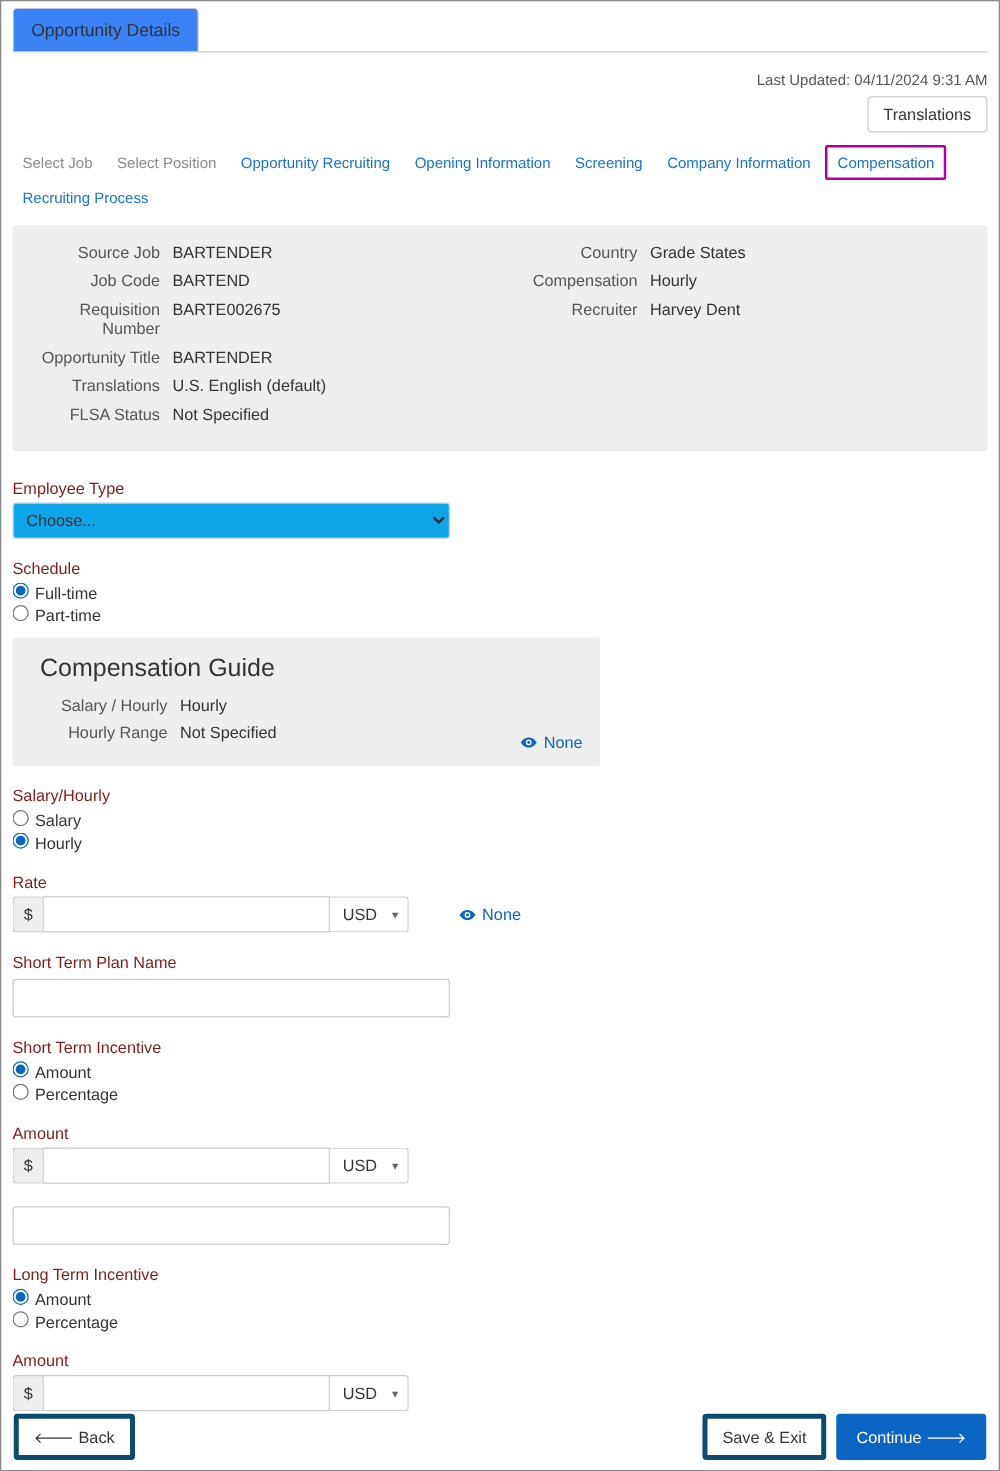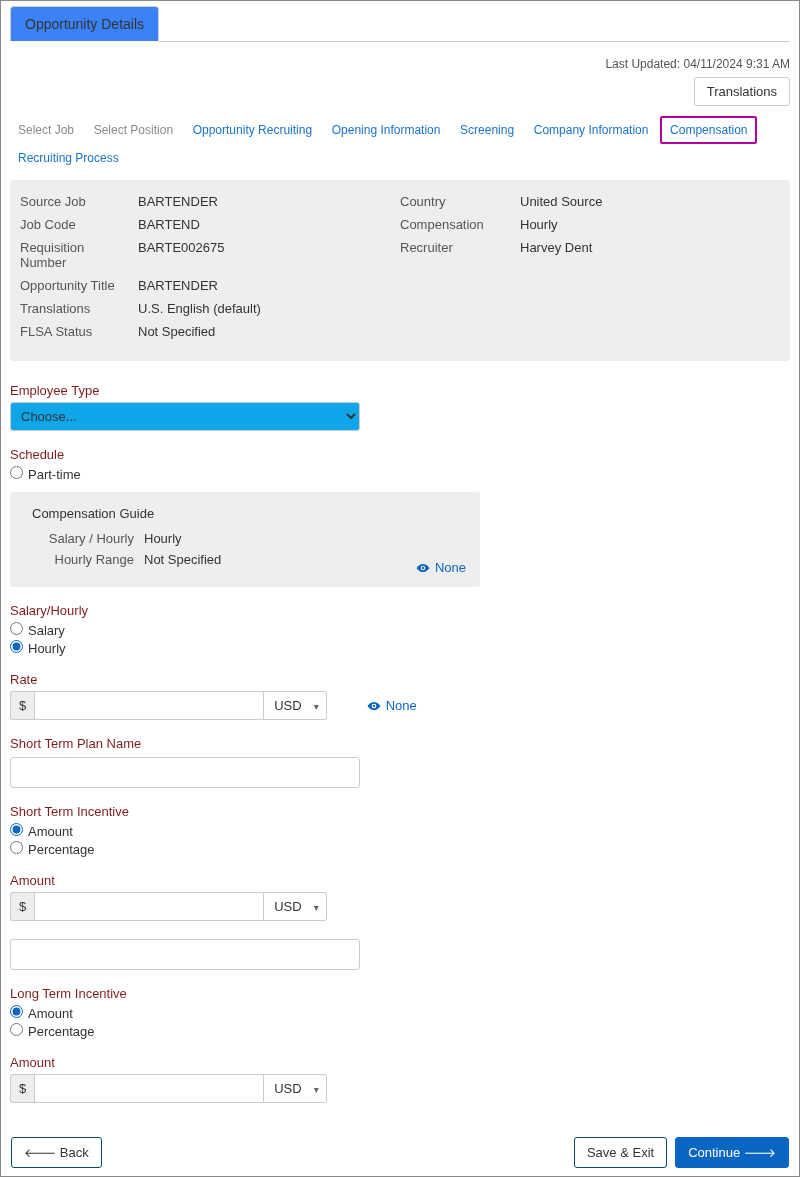--- a/index.html
+++ b/index.html
@@ -65,21 +65,21 @@
       padding: 5px 8px;
     }
     .summary-box {
       background: #eeeeee;
       border-radius: 3px;
       padding: 14px 10px;
     }
     .summary-cols { display: flex; }
     .summary-col { flex: 1; }
     .sum-row { display: flex; margin-bottom: 8px; font-size: 13px; }
-    .sum-label { width: 118px; text-align: left; color: #555; padding-right: 10px; }
+    .sum-label { width: 118px; text-align: right; color: #555; padding-right: 10px; }
     .sum-value { color: #333; }
     .summary-col.right .sum-label { width: 120px; }
     .form-section { margin-top: 22px; }
     .form-label { font-size: 13px; color: #7f1d1d; margin-bottom: 4px; display: block; }
     select.emp-type {
       width: 350px;
       padding: 5px 6px;
       border: 1px solid #ccc;
       border-radius: 3px;
       font-size: 13px;
@@ -90,21 +90,21 @@
     .radio-row label { display: block; margin-bottom: 2px; }
     .radio-row input[type=radio] { margin-right: 5px; accent-color: #0a66c2; }
     .guide-box {
       background: #eeeeee;
       border-radius: 3px;
       padding: 14px;
       width: 470px;
       margin-top: 10px;
       position: relative;
     }
-    .guide-title { font-size: 13px; color: #333; margin-bottom: 10px; margin-left: 8px; }
+    .guide-title { font-size: 20px; color: #333; margin-bottom: 10px; margin-left: 8px; }
     .guide-row { display: flex; margin-bottom: 6px; font-size: 13px; }
     .guide-label { width: 120px; text-align: right; color: #555; padding-right: 10px; }
     .guide-value { color: #333; }
     .eye-none {
       position: absolute;
       right: 14px;
       bottom: 12px;
       color: #0a66c2;
       font-size: 13px;
       cursor: pointer;
@@ -173,21 +173,21 @@
     .footer {
       position: absolute;
       bottom: 8px;
       left: 10px;
       right: 10px;
       display: flex;
       justify-content: space-between;
       align-items: center;
     }
     .btn {
-      border: 1px solid #0c4a6e;
+      border: 4px solid #0c4a6e;
       background: #fff;
       padding: 7px 12px;
       border-radius: 3px;
       font-size: 13px;
       cursor: pointer;
       color: #333;
     }
     .btn-primary {
       background: #0a66c2;
       border-color: #0a66c2;
@@ -246,21 +246,21 @@
             <div class="sum-value">U.S. English (default)</div>
           </div>
         <div class="sum-row">
             <div class="sum-label">FLSA Status</div>
             <div class="sum-value">Not Specified</div>
           </div>
       </div>
       <div class="summary-col right">
         <div class="sum-row">
             <div class="sum-label">Country</div>
-            <div class="sum-value">United Source</div>
+            <div class="sum-value">Grade States</div>
           </div>
         <div class="sum-row">
             <div class="sum-label">Compensation</div>
             <div class="sum-value">Hourly</div>
           </div>
         <div class="sum-row">
             <div class="sum-label">Recruiter</div>
             <div class="sum-value">Harvey Dent</div>
           </div>
       </div>
@@ -270,20 +270,21 @@
   <div class="form-section">
     <label class="form-label">Employee Type</label>
     <select class="emp-type">
       <option>Choose...</option>
     </select>
   </div>
 
   <div class="input-row">
     <label class="form-label">Schedule</label>
     <div class="radio-row">
+      <label><input type="radio" name="sched" checked="" style=""><span>Full-time</span></label>
       <label><input type="radio" name="sched" style=""><span>Part-time</span></label>
     </div>
   </div>
 
   <div class="guide-box">
     <div class="guide-title">Compensation Guide</div>
     <div class="guide-row">
         <div class="guide-label">Salary / Hourly</div>
         <div class="guide-value">Hourly</div>
       </div>

